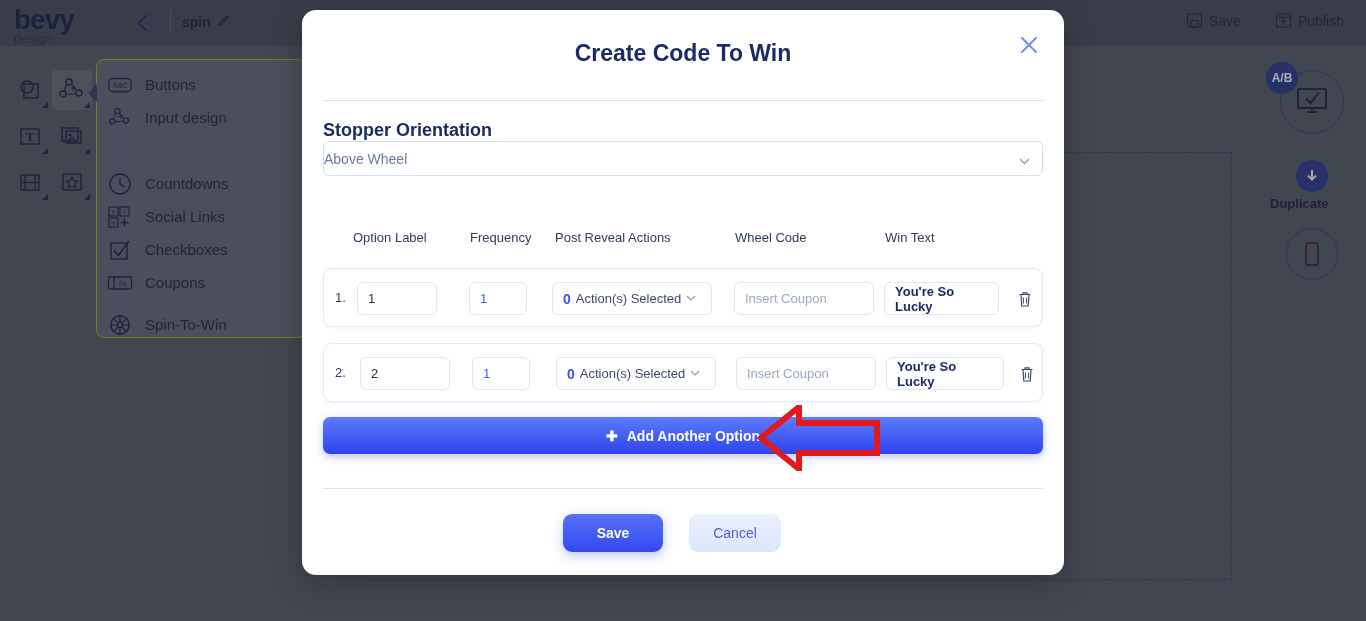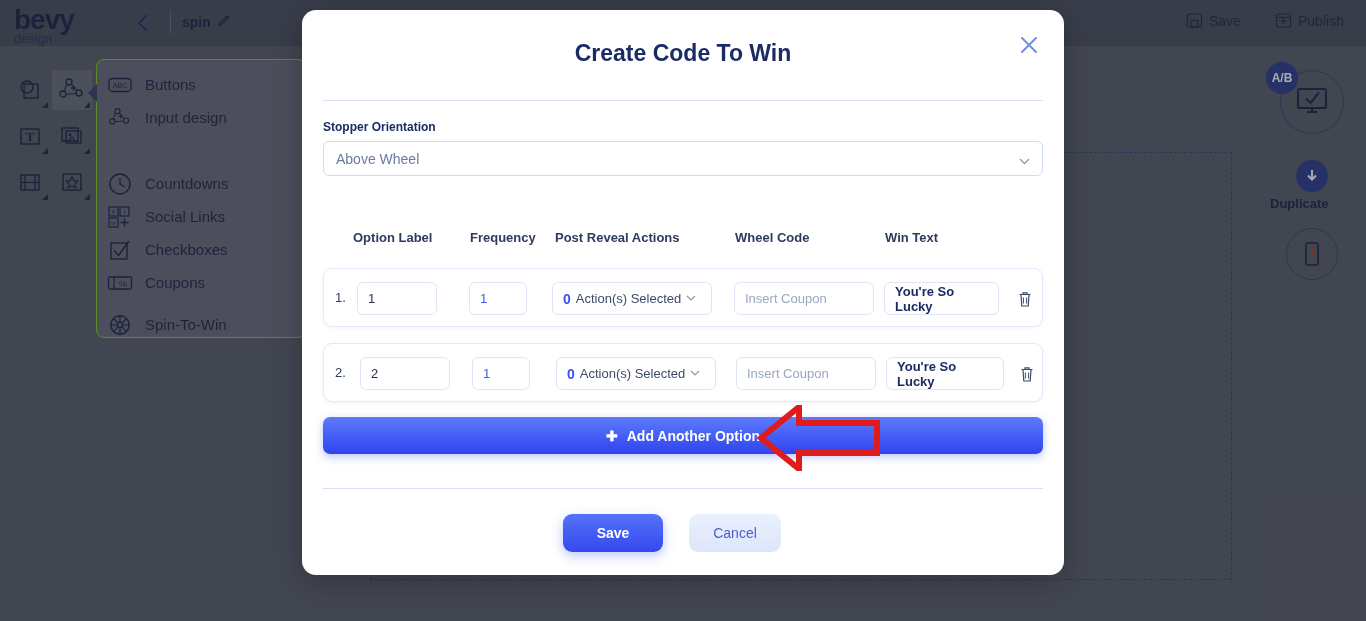--- a/index.html
+++ b/index.html
@@ -163,41 +163,41 @@
   }
   .hr {
     position: absolute; left: 21px; right: 21px;
     height: 1px; background: #d7e0f2;
   }
   #hr-top { top: 90px; }
   #hr-bottom { top: 478px; }
 
   #stopper-label {
     position: absolute; left: 21px; top: 110px;
-    font-size: 12px; font-weight: bold; color: #1b2b63;
+    font-size: 18px; font-weight: bold; color: #1b2b63;
   }
   #stopper-select {
     position: absolute; left: 21px; top: 131px;
     width: 720px; height: 35px;
     border: 1px solid #cfdcf2; border-radius: 6px;
     background: #fff;
     display: flex; align-items: center;
-    padding: 0 12px;
+    padding: 0 0;
     font-size: 14px; color: #6b7a9e;
   }
   #stopper-caret {
     position: absolute; right: 12px; top: 12px;
     width: 11px; height: 11px;
   }
 
   
   #table-head { position: absolute; left: 21px; top: 220px; width: 720px; height: 20px; }
   .th {
     position: absolute; top: 0;
-    font-size: 13px; color: #2e3b5e; font-weight: bold;
+    font-size: 13px; color: #2e3b5e;
   }
   #th-label { left: 30px; }
   #th-freq  { left: 147px; }
   #th-post  { left: 232px; }
   #th-coupon{ left: 412px; }
   #th-win   { left: 562px; }
 
   .opt-row {
     position: absolute; left: 21px; width: 720px; height: 59px;
     border: 1px solid #e2e9f7; border-radius: 9px;

